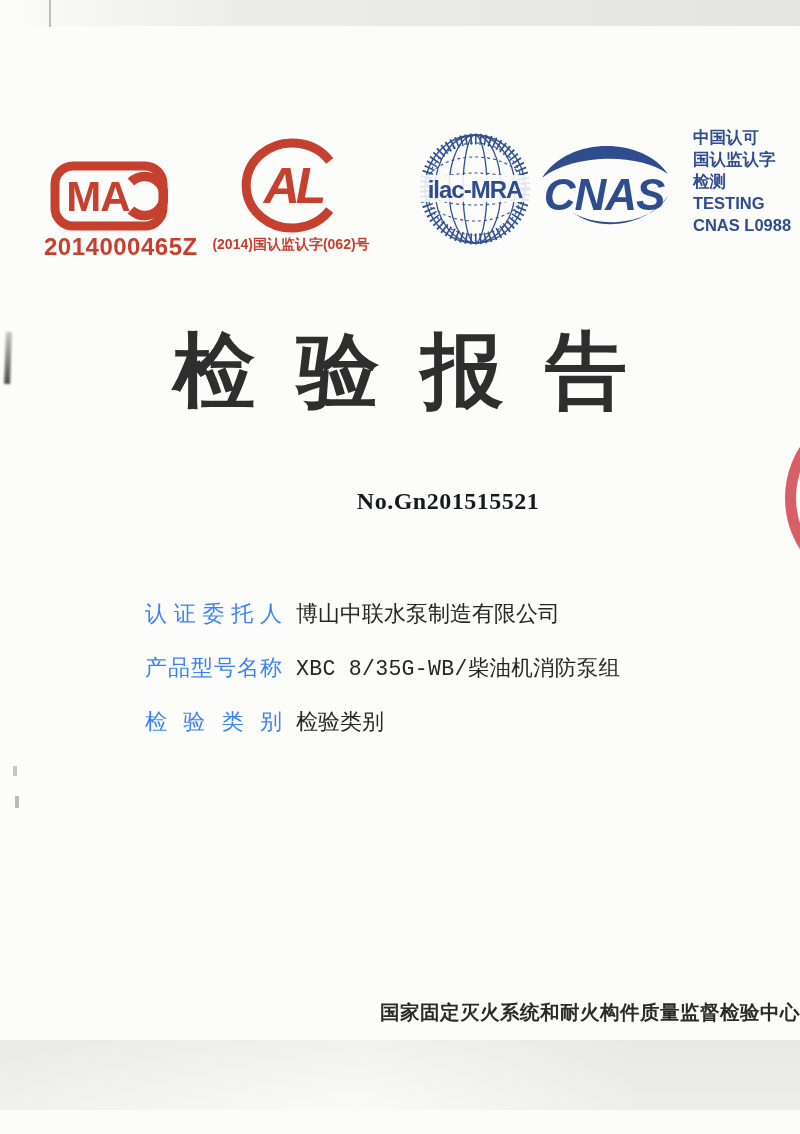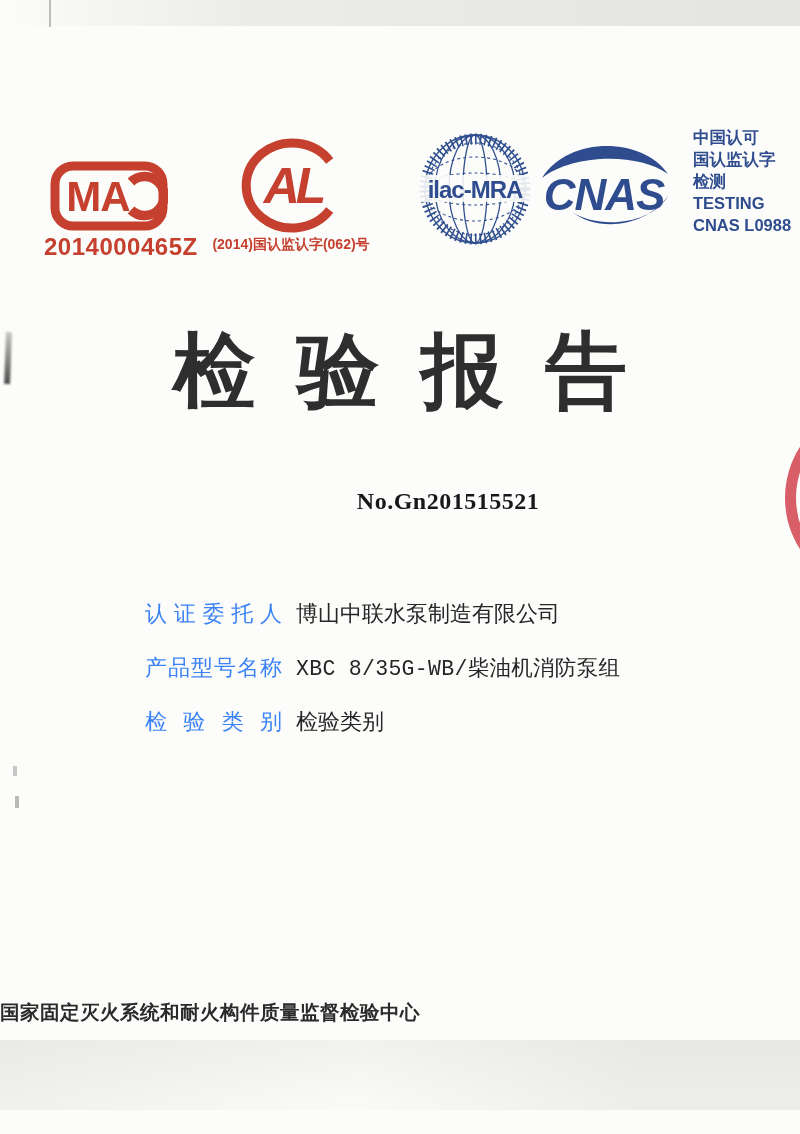--- a/index.html
+++ b/index.html
@@ -46,21 +46,21 @@
   .title span{letter-spacing:42px;margin-right:-42px;}
   .report-no{position:absolute;top:488px;left:0;width:100%;text-align:center;
     font-family:"Liberation Serif","DejaVu Serif",serif;
     font-size:24px;font-weight:700;color:#16181c;letter-spacing:.5px;margin-left:48px;}
   .fields{position:absolute;left:145px;top:599px;}
   .field-row{height:54px;display:flex;align-items:flex-start;}
   .field-label{display:inline-block;width:137px;font-size:22px;color:#3b82f6;
     text-align:justify;text-align-last:justify;}
   .field-value{margin-left:14px;font-size:22px;color:#262626;white-space:nowrap;}
   .value-mono{font-family:"Liberation Mono","DejaVu Sans Mono",monospace;font-size:21.5px;letter-spacing:.3px;}
-  .issuer{position:absolute;top:999px;left:0;width:100%;text-align:left;
+  .issuer{position:absolute;top:999px;left:0;width:100%;text-align:right;
     font-size:19.5px;font-weight:700;color:#2a2a2a;letter-spacing:.5px;}
 </style>
 </head>
 <body>
 
 <div class="page">
 
   <div class="top-scan-band"></div>
   <div class="top-scan-line"></div>
   <div class="left-smudge"></div>

